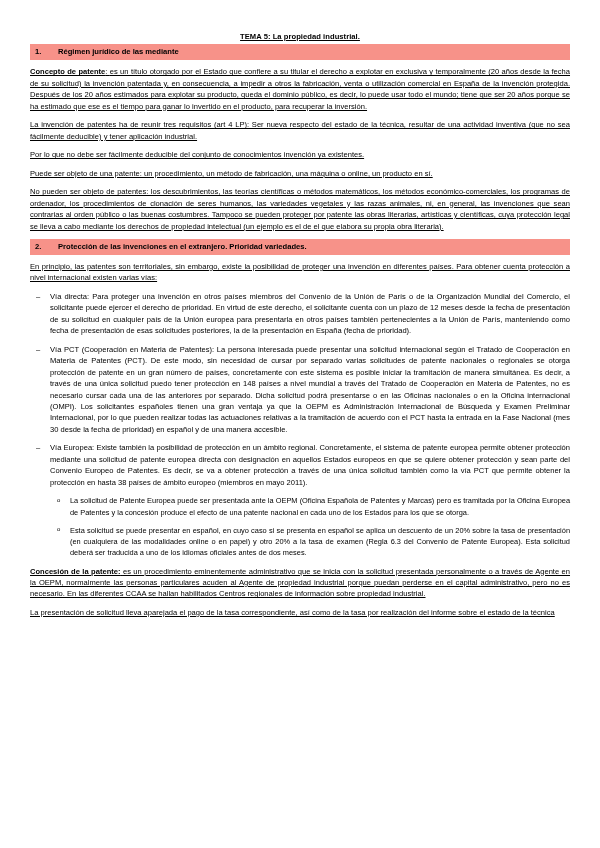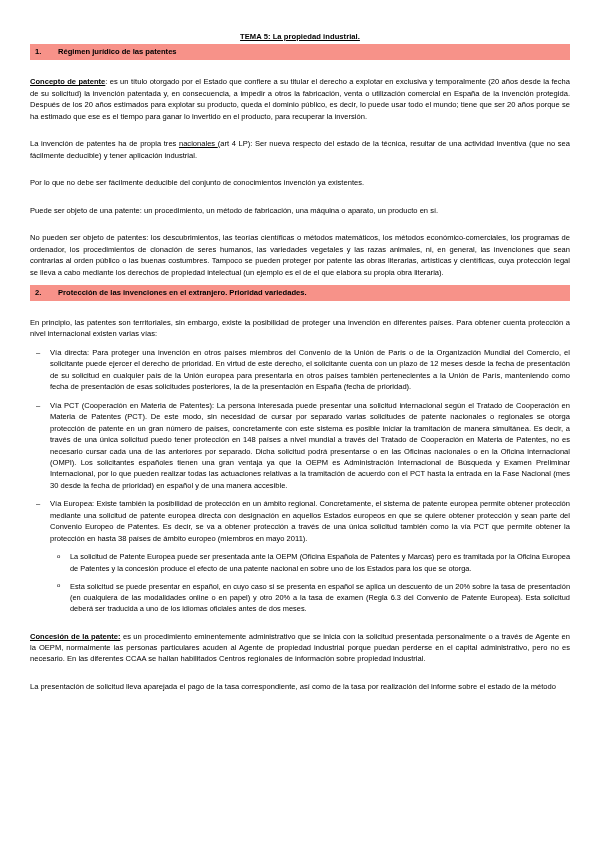--- a/index.html
+++ b/index.html
@@ -49,22 +49,23 @@
     padding-left: 5px;
     box-sizing: border-box;
   }
   .section-head .label {
     display: inline-block;
   }
   p.para {
     font-size: 7.55px;
     line-height: 1.52;
     text-align: justify;
-    margin: 16px 0 7px 0;
+    margin: 6px 0 7px 0;
     letter-spacing: 0.01px;
+    text-decoration: underline;
   }
   .bold-u {
     font-weight: bold;
     text-decoration: underline;
   }
   .u {
     text-decoration: underline;
   }
   ul.dash-list, ul.circ-list {
     list-style: none;
@@ -109,31 +110,31 @@
 </style>
 </head>
 <body>
 
 <div class="page">
 
   <div class="doc-title"><span>TEMA 5: La propiedad industrial.</span></div>
 
   <div class="section-head" style="background: rgb(247, 146, 137);">
     <span class="num">1.</span>
-    <span class="label">Régimen jurídico de las patentes</span>
+    <span class="label">Régimen jurídico de las mediante</span>
   </div>
 
   <p class="para"><span class="bold-u">Concepto de patente</span><span>: </span><span>es un título otorgado por el Estado que confiere a su titular el derecho a explotar en exclusiva y temporalmente (20 años desde la fecha de su solicitud) la invención patentada y, en consecuencia, a impedir a otros la fabricación, venta o utilización comercial en España de la invención protegida. Después de los 20 años estimados para explotar su producto, queda el dominio público, es decir, lo puede usar todo el mundo; tiene que ser 20 años porque se ha estimado que ese es el tiempo para ganar lo invertido en el producto, para recuperar la inversión.</span></p>
 
-  <p class="para"><span>La invención de patentes ha de propia tres </span><span class="u">nacionales </span><span>(art 4 LP): Ser nueva respecto del estado de la técnica, resultar de una actividad inventiva (que no sea fácilmente deducible) y tener aplicación industrial.</span></p>
+  <p class="para"><span>La invención de patentes ha de reunir tres </span><span class="u">requisitos </span><span>(art 4 LP): Ser nueva respecto del estado de la técnica, resultar de una actividad inventiva (que no sea fácilmente deducible) y tener aplicación industrial.</span></p>
 
   <p class="para">Por lo que no debe ser fácilmente deducible del conjunto de conocimientos invención ya existentes.</p>
 
 
-  <p class="para">Puede ser objeto de una patente: un procedimiento, un método de fabricación, una máquina o aparato, un producto en sí.</p>
+  <p class="para">Puede ser objeto de una patente: un procedimiento, un método de fabricación, una máquina o online, un producto en sí.</p>
 
   <p class="para">No pueden ser objeto de patentes: los descubrimientos, las teorías científicas o métodos matemáticos, los métodos económico-comerciales, los programas de ordenador, los procedimientos de clonación de seres humanos, las variedades vegetales y las razas animales, ni, en general, las invenciones que sean contrarias al orden público o las buenas costumbres. Tampoco se pueden proteger por patente las obras literarias, artísticas y científicas, cuya protección legal se lleva a cabo mediante los derechos de propiedad intelectual (un ejemplo es el de el que elabora su propia obra literaria).</p>
 
   <div class="section-head" style="background: rgb(247, 146, 137);">
     <span class="num">2.</span>
     <span class="label">Protección de las invenciones en el extranjero. Prioridad variedades.</span>
   </div>
 
   <p class="para">En principio, las patentes son territoriales, sin embargo, existe la posibilidad de proteger una invención en diferentes países. Para obtener cuenta protección a nivel internacional existen varias vías:</p>
 
@@ -148,25 +149,25 @@
     </li>
     <li>
       <span class="marker">–</span>
       <span>Vía Europea: Existe también la posibilidad de protección en un ámbito regional. Concretamente, el sistema de patente europea permite obtener protección mediante una solicitud de patente europea directa con designación en aquellos Estados europeos en que se quiere obtener protección y sean parte del Convenio Europeo de Patentes. Es decir, se va a obtener protección a través de una única solicitud también como la vía PCT que permite obtener la protección en hasta 38 países de ámbito europeo (miembros en mayo 2011).</span>
     </li>
   </ul>
 
   <ul class="circ-list sub-block">
     <li>
       <span class="marker">o</span>
-      <span>La solicitud de Patente Europea puede ser presentada ante la OEPM (Oficina Española de Patentes y Marcas) pero es tramitada por la Oficina Europea de Patentes y la concesión produce el efecto de una patente nacional en sobre uno de los Estados para los que se otorga.</span>
+      <span>La solicitud de Patente Europea puede ser presentada ante la OEPM (Oficina Española de Patentes y Marcas) pero es tramitada por la Oficina Europea de Patentes y la concesión produce el efecto de una patente nacional en cada uno de los Estados para los que se otorga.</span>
     </li>
     <li>
       <span class="marker">o</span>
       <span>Esta solicitud se puede presentar en español, en cuyo caso si se presenta en español se aplica un descuento de un 20% sobre la tasa de presentación (en cualquiera de las modalidades online o en papel) y otro 20% a la tasa de examen (Regla 6.3 del Convenio de Patente Europea). Esta solicitud deberá ser traducida a uno de los idiomas oficiales antes de dos meses.</span>
     </li>
   </ul>
 
   <p class="para"><span class="bold-u">Concesión de la patente:</span><span> </span><span>es un procedimiento eminentemente administrativo que se inicia con la solicitud presentada personalmente o a través de Agente en la OEPM, normalmente las personas particulares acuden al Agente de propiedad industrial porque puedan perderse en el capital administrativo, pero no es necesario. En las diferentes CCAA se hallan habilitados Centros regionales de información sobre propiedad industrial.</span></p>
 
-  <p class="para">La presentación de solicitud lleva aparejada el pago de la tasa correspondiente, así como de la tasa por realización del informe sobre el estado de la método</p>
+  <p class="para">La presentación de solicitud lleva aparejada el pago de la tasa correspondiente, así como de la tasa por realización del informe sobre el estado de la técnica</p>
 
 </div>
 
 </body></html>

